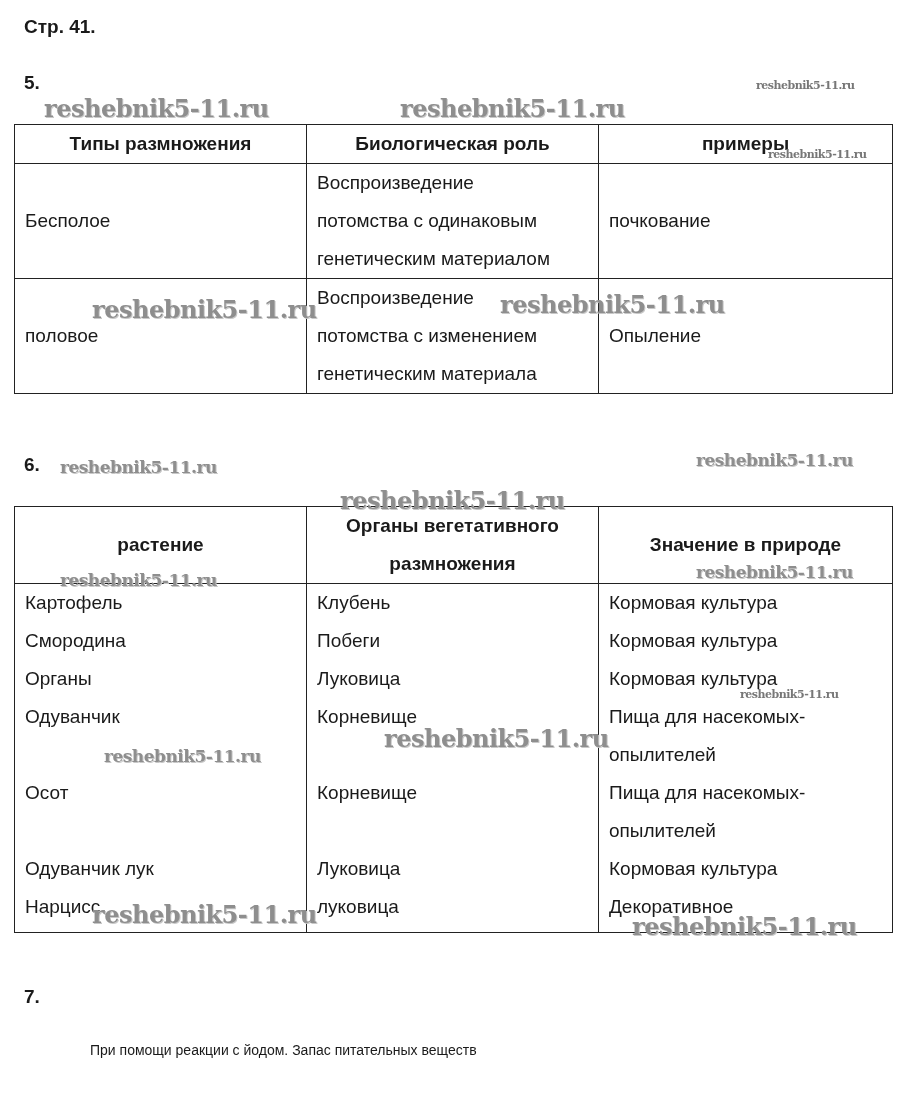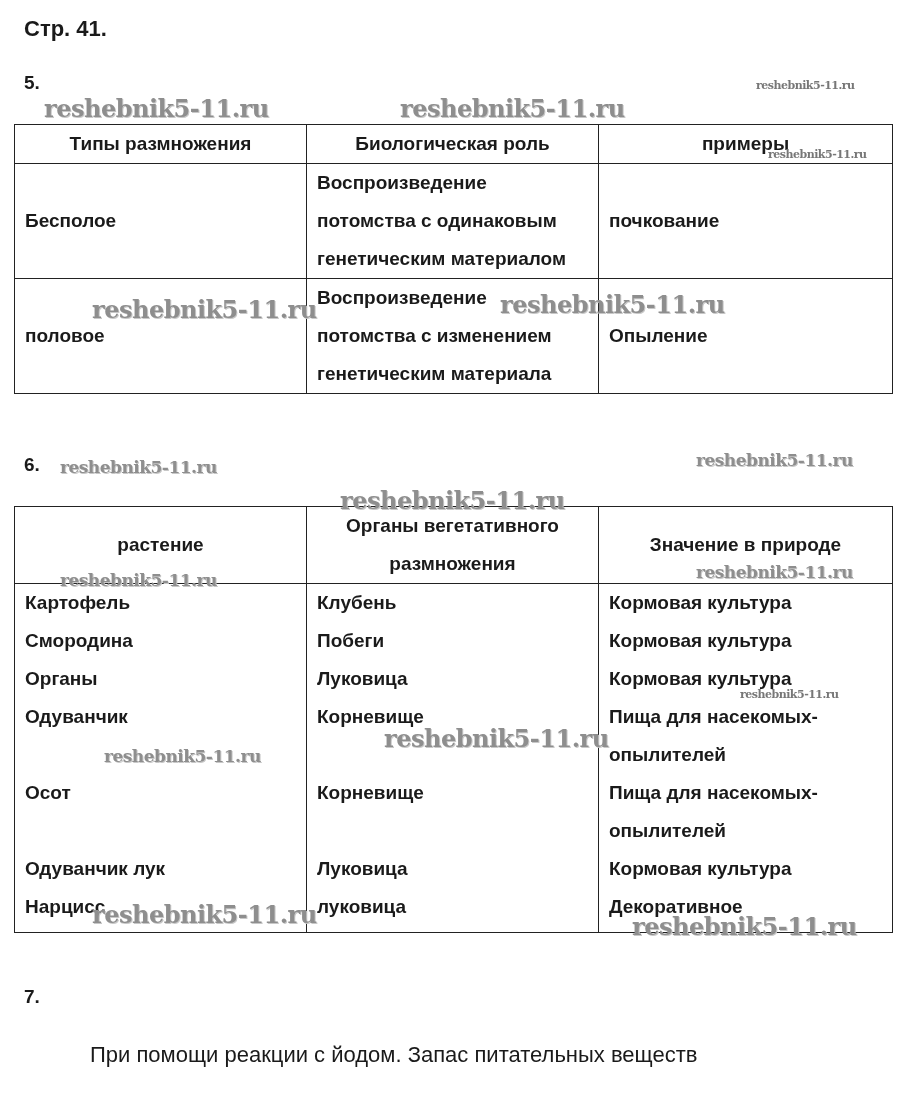--- a/index.html
+++ b/index.html
@@ -1,41 +1,41 @@
 <!DOCTYPE html>
 <html><head>
 <meta charset="utf-8">
 <style>
   html, body { margin: 0; padding: 0; background: #ffffff; }
   body {
     width: 902px; height: 1117px; position: relative; overflow: hidden;
     font-family: "Liberation Sans", sans-serif; color: #1a1a1a;
   }
   .abs { position: absolute; }
-  .heading { font-size: 22px; font-weight: bold; }
+  .heading { font-size: 19px; font-weight: bold; }
   .num { font-size: 19px; font-weight: bold; }
   table.grid {
     position: absolute; border-collapse: collapse; table-layout: fixed;
     font-size: 19px;
   }
   table.grid td, table.grid th {
-    border: 1px solid #222; padding: 0 10px; vertical-align: middle; font-weight: bold;
+    border: 1px solid #222; padding: 0 10px; vertical-align: middle;
   }
   table.grid th { font-weight: bold; text-align: center; }
   .lh38 { line-height: 38px; margin-left: 28px; }
   .stack { line-height: 38px; }
   .wm {
     position: absolute; font-family: "DejaVu Serif", serif; font-weight: bold;
     color: #8e8e8e; letter-spacing: -0.5px; white-space: nowrap;
     text-shadow: 1px 1px 0 #c8c8c8; pointer-events: none;
   }
   .wm-big { font-size: 24px; }
   .wm-mid { font-size: 17px; }
   .wm-sm { font-size: 11px; color: #777; text-shadow: none; }
-  .answer { font-size: 22px; }
+  .answer { font-size: 14px; }
 </style>
 </head>
 <body>
 
 <div class="abs heading" style="left:24px; top:16px;">Стр. 41.</div>
 
 <div class="abs num" style="left:24px; top:72px;">5.</div>
 
 <table class="grid" style="left:14px; top:124px; width:878px;">
   <colgroup>

